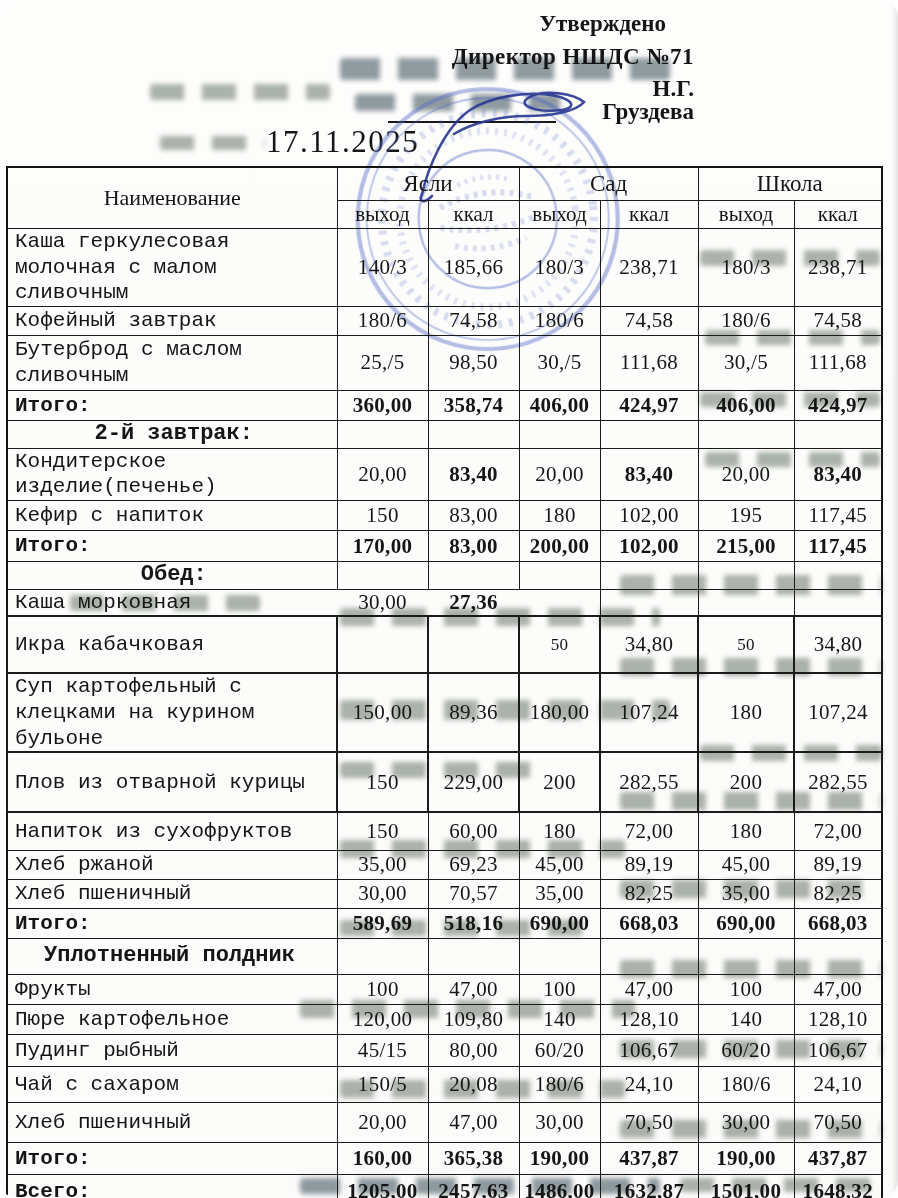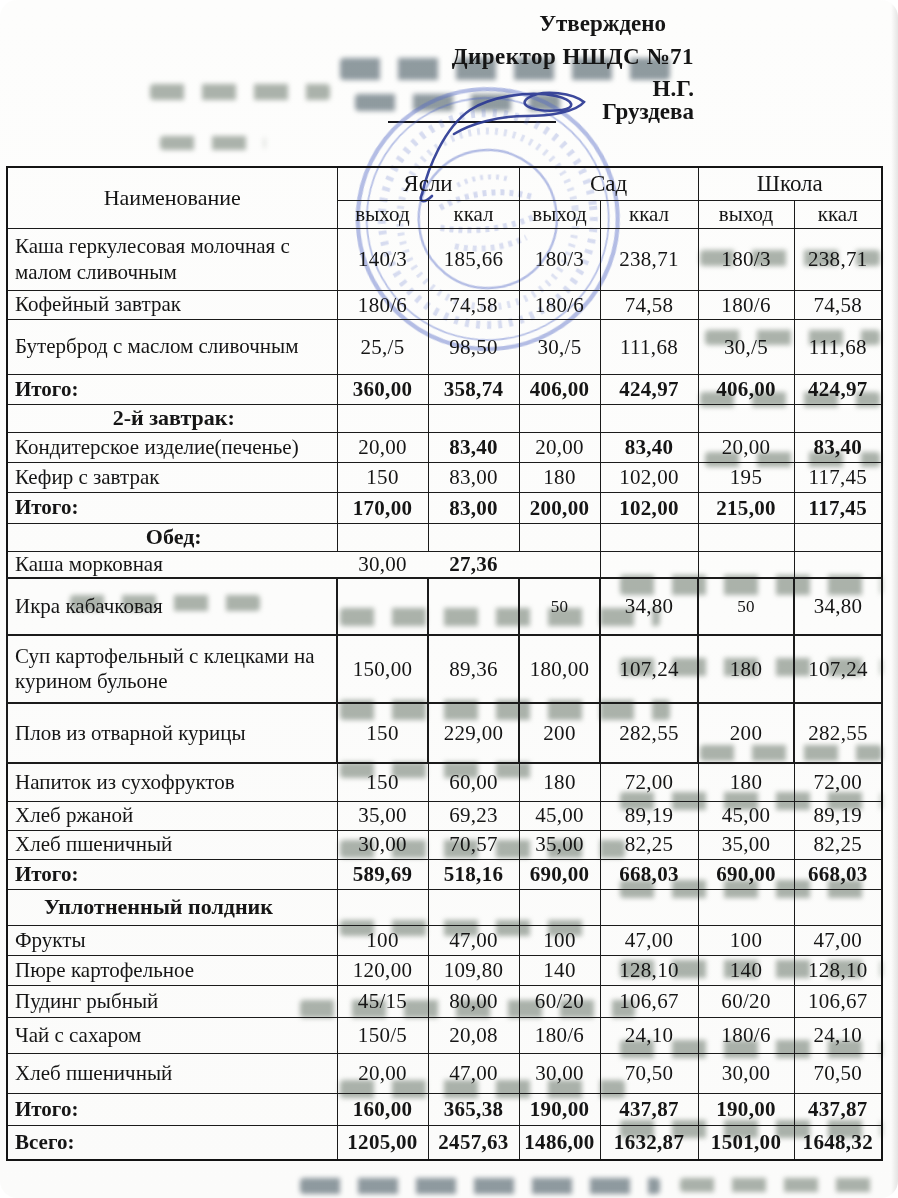--- a/index.html
+++ b/index.html
@@ -25,21 +25,21 @@
   .bleed.dark{background:repeating-linear-gradient(90deg,rgba(96,112,120,.7) 0 40px,rgba(96,112,120,0) 40px 58px);}
 
   
   table.menu{position:absolute;left:6px;top:166px;width:875px;border-collapse:collapse;table-layout:fixed;z-index:2;background:transparent;}
   .menu th,.menu td{border:1.5px solid #1b1b1b;padding:0 4px;font-size:21px;overflow:hidden;}
   .menu{border:2.2px solid #141414;}
   .menu thead th{font-weight:normal;text-align:center;}
   .menu thead .grp{font-size:23px;height:32px;}
   .menu thead .sub{font-size:21px;height:27px;}
   .menu thead .namehead{font-size:22px;}
-  td.c-name{text-align:left;padding-left:7px;line-height:1.22;}
+  td.c-name{text-align:left;padding-left:7px;line-height:1.22;font-family:Liberation Mono, monospace;}
   td.c-val{text-align:center;letter-spacing:.3px;}
   tr.r-total td,tr.r-grand td{font-weight:bold;}
   tr.r-section td.c-name{font-weight:bold;text-align:center;font-size:22px;}
   tr.sec-left td.c-name{text-align:left;padding-left:36px;}
   td.b{font-weight:bold;}
   td.sm{font-size:17px;}
   tr.frame td{border-top-width:2.6px;border-bottom-width:2.6px;border-left-width:2px;border-right-width:2px;}
   tr.nogrid td:nth-child(-n+3){border-right:none;}
   tr.nogrid td:nth-child(-n+4){border-left:none;}
 </style>
@@ -79,20 +79,21 @@
 
   <div class="approval">
     <div class="l1">Утверждено</div>
     <div class="l2">Директор НШДС №71</div>
     <div class="sig-row">
       <span class="sig-line"></span>
       <span>Н.Г. Груздева</span>
     </div>
   </div>
 
+  <div class="doc-date">17.11.2025</div>
 
   <svg class="stamp" viewBox="0 0 292 278">
     <g fill="none" stroke="#5268c6">
       <circle cx="146" cy="137" r="130" stroke-width="4.2" opacity=".5"></circle>
       <circle cx="146" cy="137" r="121" stroke-width="1.8" opacity=".48"></circle>
       <circle cx="146" cy="137" r="69" stroke-width="2.4" opacity=".5"></circle>
       <circle cx="146" cy="137" r="106" stroke-width="8" opacity=".26" stroke-dasharray="4 7"></circle>
       <circle cx="146" cy="137" r="88" stroke-width="7" opacity=".22" stroke-dasharray="3 6"></circle>
       <path d="M100,120 q46,-18 92,0" stroke-width="6" opacity=".28" stroke-dasharray="4 5"></path>
       <path d="M98,140 q48,14 96,0" stroke-width="6" opacity=".26" stroke-dasharray="4 5"></path>
@@ -183,21 +184,21 @@
         <tr class="r-item" style="height: 30px;">
           <td class="c-name">Кондитерское изделие(печенье)</td>
           <td class="c-val">20,00</td>
           <td class="c-val b">83,40</td>
           <td class="c-val">20,00</td>
           <td class="c-val b">83,40</td>
           <td class="c-val">20,00</td>
           <td class="c-val b">83,40</td>
         </tr>
         <tr class="r-item" style="height: 30px;">
-          <td class="c-name">Кефир с завтрак</td>
+          <td class="c-name">Кефир с напиток</td>
           <td class="c-val">150</td>
           <td class="c-val">83,00</td>
           <td class="c-val">180</td>
           <td class="c-val">102,00</td>
           <td class="c-val">195</td>
           <td class="c-val">117,45</td>
         </tr>
         <tr class="r-total" style="height: 31px;">
           <td class="c-name">Итого:</td>
           <td class="c-val">170,00</td>

